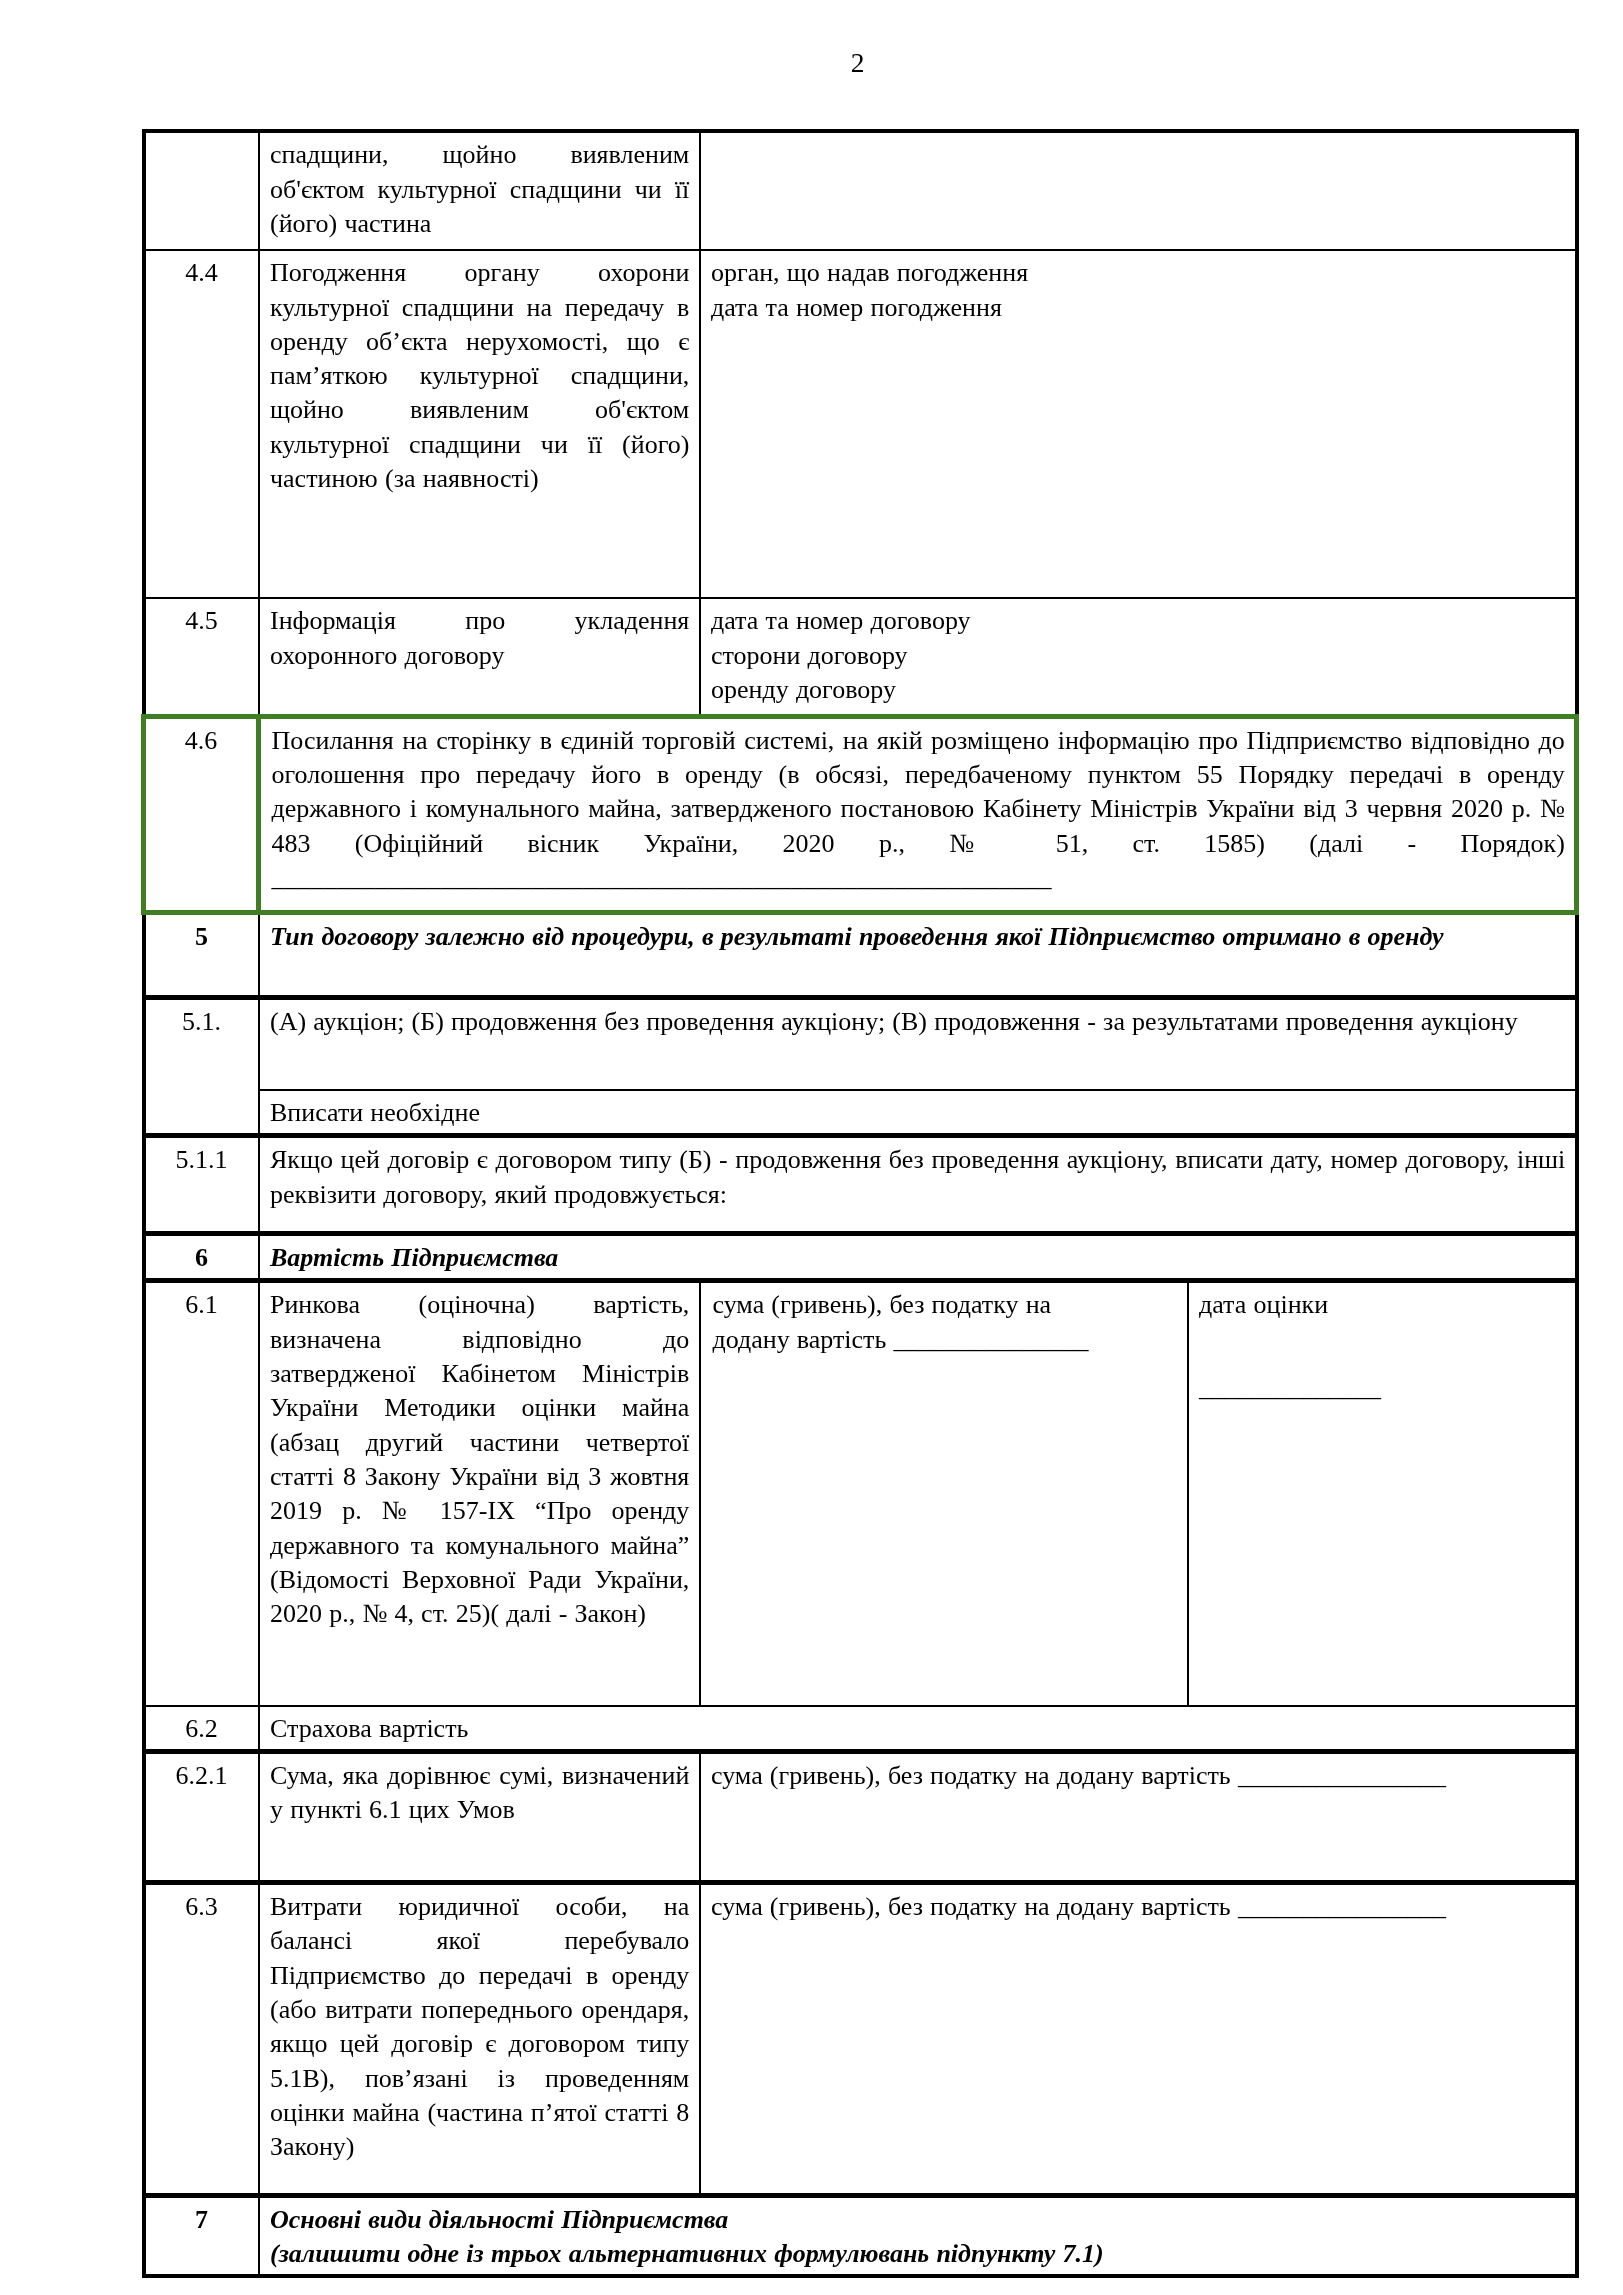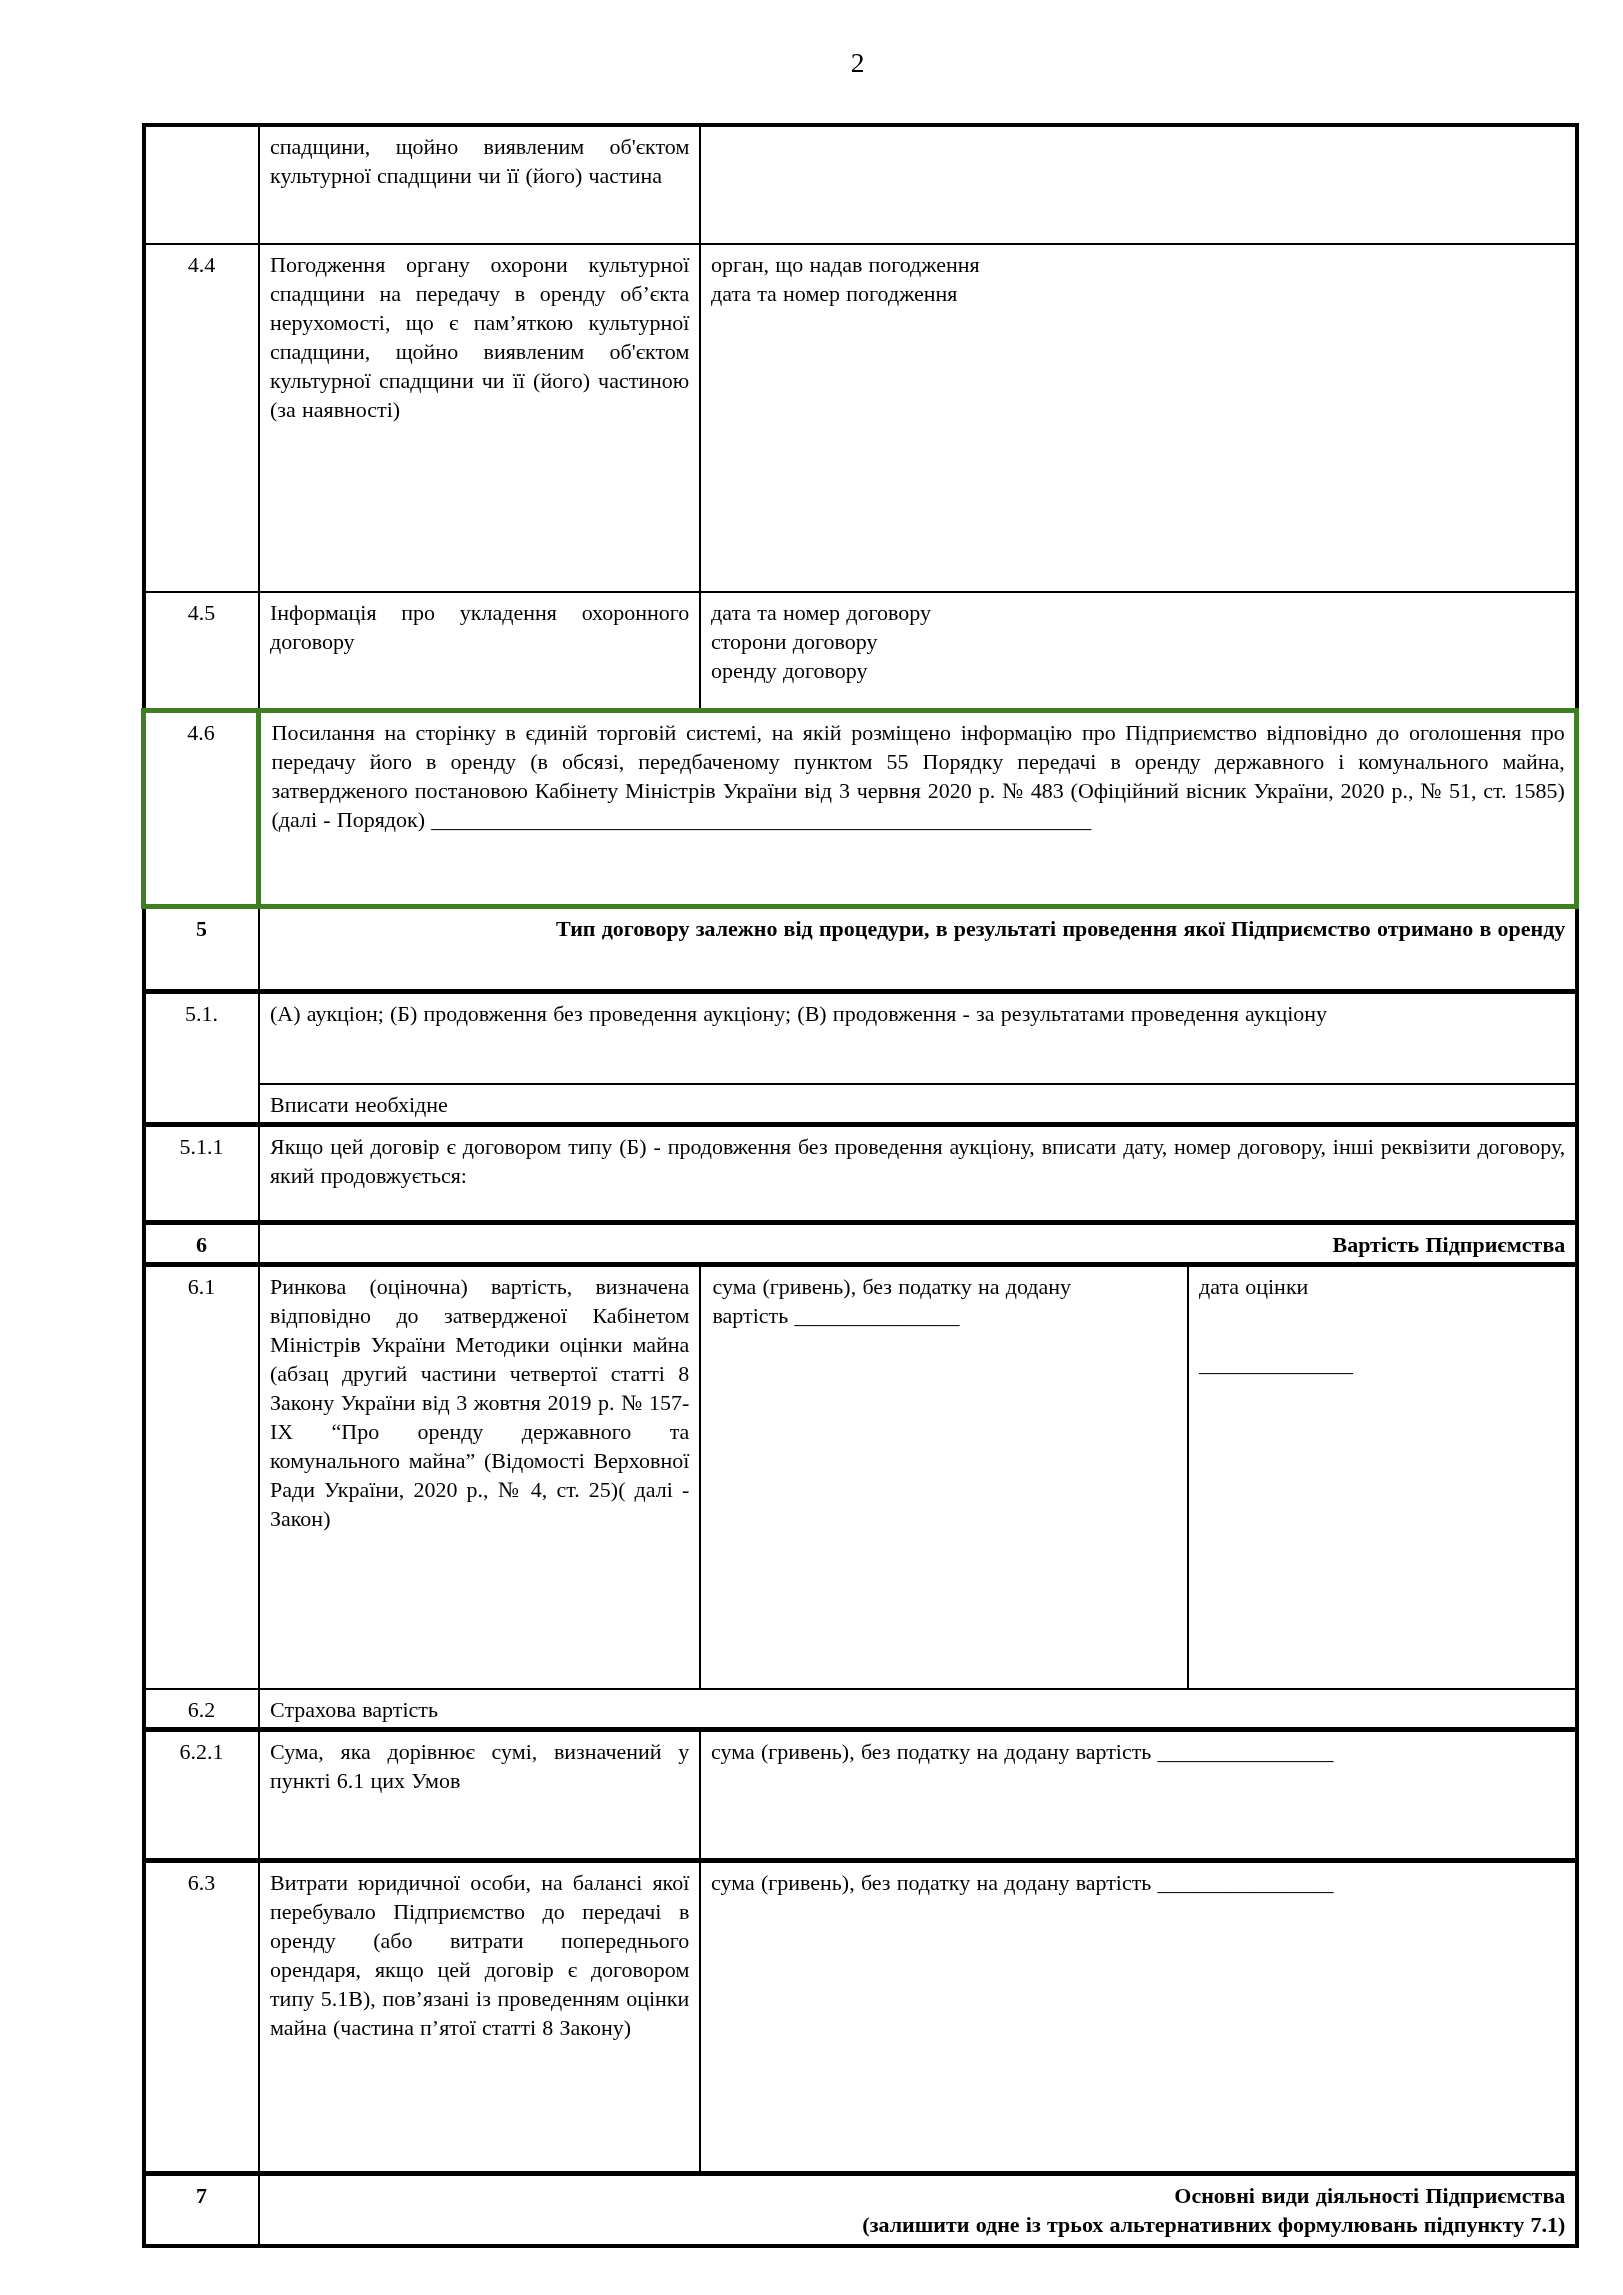--- a/index.html
+++ b/index.html
@@ -16,41 +16,41 @@
     position: absolute;
     top: 47px;
     left: 141px;
     width: 1433px;
     text-align: center;
     font-size: 27.5px;
   }
   table.form-table {
     position: absolute;
     left: 141px;
-    top: 123px;
+    top: 129px;
     width: 1433px;
     border-collapse: collapse;
     table-layout: fixed;
     border: 4.6px solid #000000;
-    font-size: 22px;
+    font-size: 26px;
     line-height: 1.32;
   }
   col.c1 { width: 115px; }
   col.c2 { width: 441px; }
   col.c3 { width: 488px; }
   col.c4 { width: 389px; }
   td {
     border: 2.6px solid #000000;
     vertical-align: top;
     padding: 5.2px 9.2px 2.6px 10.5px;
     word-spacing: 0.7px;
   }
   td.num { text-align: center; padding-left: 2.6px; padding-right: 2.6px; }
   .just { text-align: justify; }
-  .center { text-align: right; }
+  .center { text-align: left; font-style: italic; }
   .bold { font-weight: bold; }
   tr.sep-thick > td { border-top-width: 5.9px; }
   tr.green-row > td { border: 5.2px solid #3f7e23; }
   .pr-wide { padding-right: 58px; padding-left: 12px; }
   .gap-top { margin-top: 37px; }
   .blank { letter-spacing: 0; white-space: nowrap; margin-top: 48px; }
   .h182 { height: 119px; }
   .h418 { height: 348px; }
   .h180 { height: 118px; }
   .h300 { height: 196px; }

